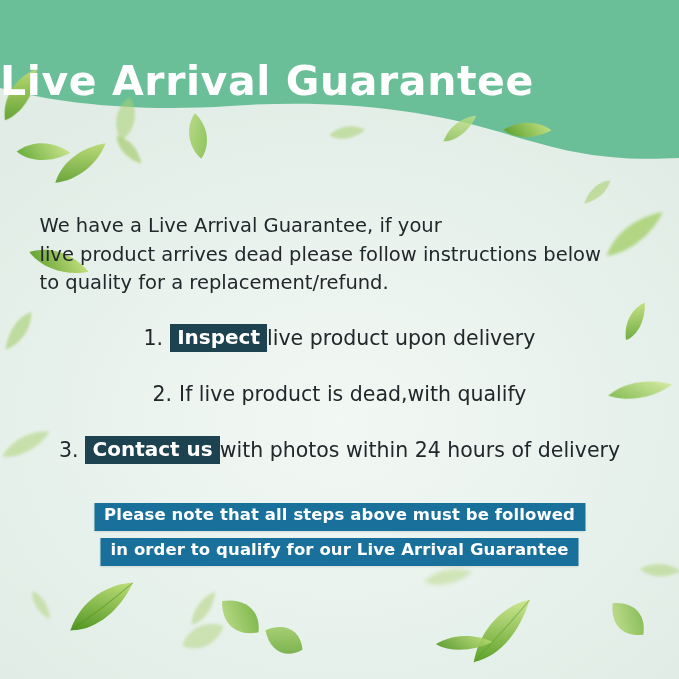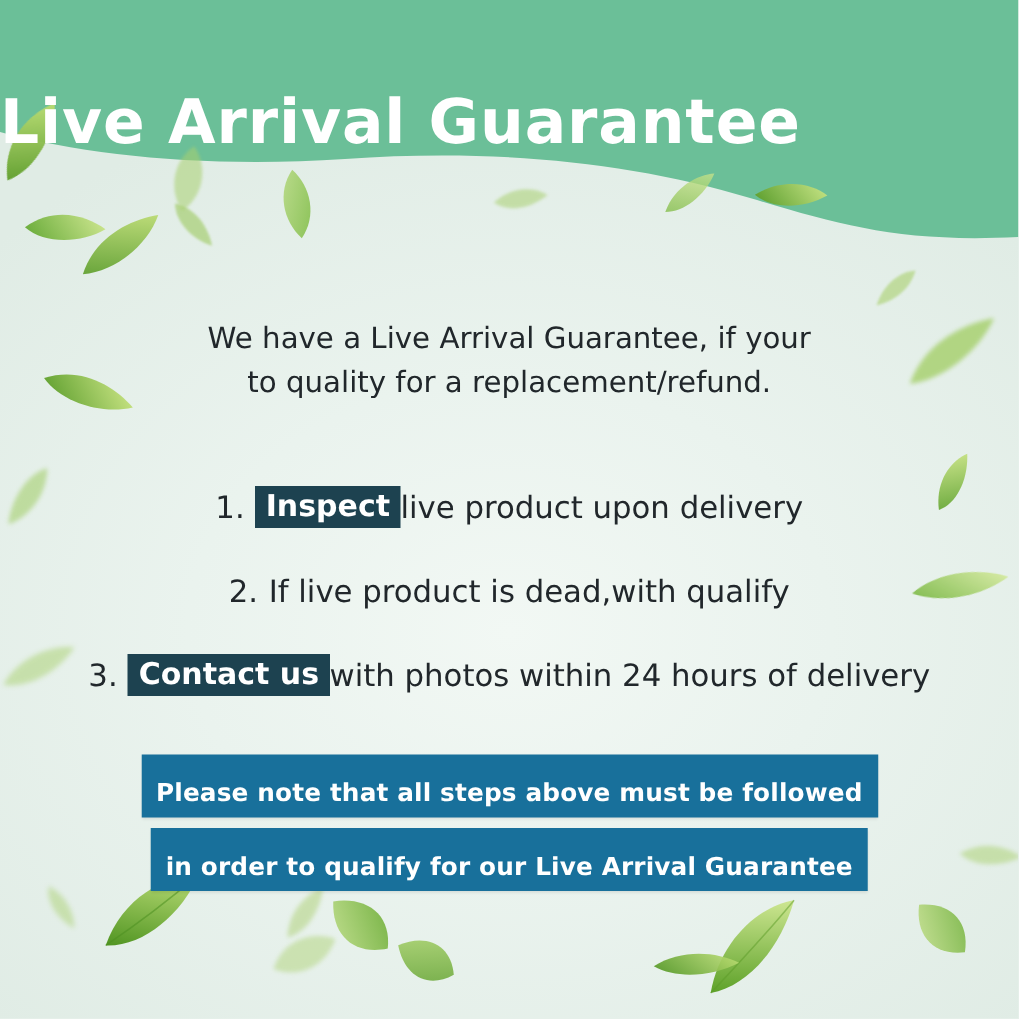--- a/index.html
+++ b/index.html
@@ -32,21 +32,21 @@
     white-space:nowrap;
   }
 
   
   .leaf{position:absolute;pointer-events:none;z-index:2;}
   .leaf svg{display:block;overflow:visible;}
 
   
   .intro{
     position:absolute;left:50%;transform:translateX(-50%);
-    top:212px;width:600px;text-align:center;
+    top:212px;width:600px;
     color:#21272b;
     font-size:19.5px;
     line-height:28.5px;
     font-family:"DejaVu Sans", sans-serif;
     z-index:5;
   }
   .intro div{white-space:nowrap;}
 
   .steps{
     position:absolute;left:0;top:318px;width:679px;
@@ -78,21 +78,21 @@
     position:absolute;left:50%;transform:translateX(-50%);
     top:503px;z-index:5;
     display:flex;flex-direction:column;gap:7px;align-items:center;
   }
   .note-line{
     background:#18709b;
     color:#ffffff;
     font-weight:bold;
     font-size:16.5px;
     letter-spacing:0.1px;
-    padding:16px 10px 7px 10px;
+    padding:2px 10px 7px 10px;
     white-space:nowrap;
     font-family:"DejaVu Sans", sans-serif;
     box-shadow:0 1px 2px rgba(0,0,0,0.10);
   }
 </style>
 </head>
 <body>
 
 <div id="poster">
 
@@ -356,20 +356,21 @@
   </div>
 
   <div class="leaf" style="left:640px;top:560px;transform:rotate(26deg);opacity:.5;filter:blur(1.4px);">
     <svg width="40" height="22" viewBox="0 0 40 22">
         <path d="M1,18 C11,3 28,0 39,2 C29,15 13,22 1,18 Z" fill="#a9d06d"></path>
       </svg>
   </div>
 
   <div class="intro">
     <div>We have a Live Arrival Guarantee, if your</div>
+    <div>live product arrives dead please follow instructions below</div>
     <div>to quality for a replacement/refund.</div>
   </div>
 
   <div class="steps">
 
     <div class="step">
       <span class="num">1.</span>
       <span class="hl">Inspect</span>
       <span class="plain">live product upon delivery</span>
     </div>

